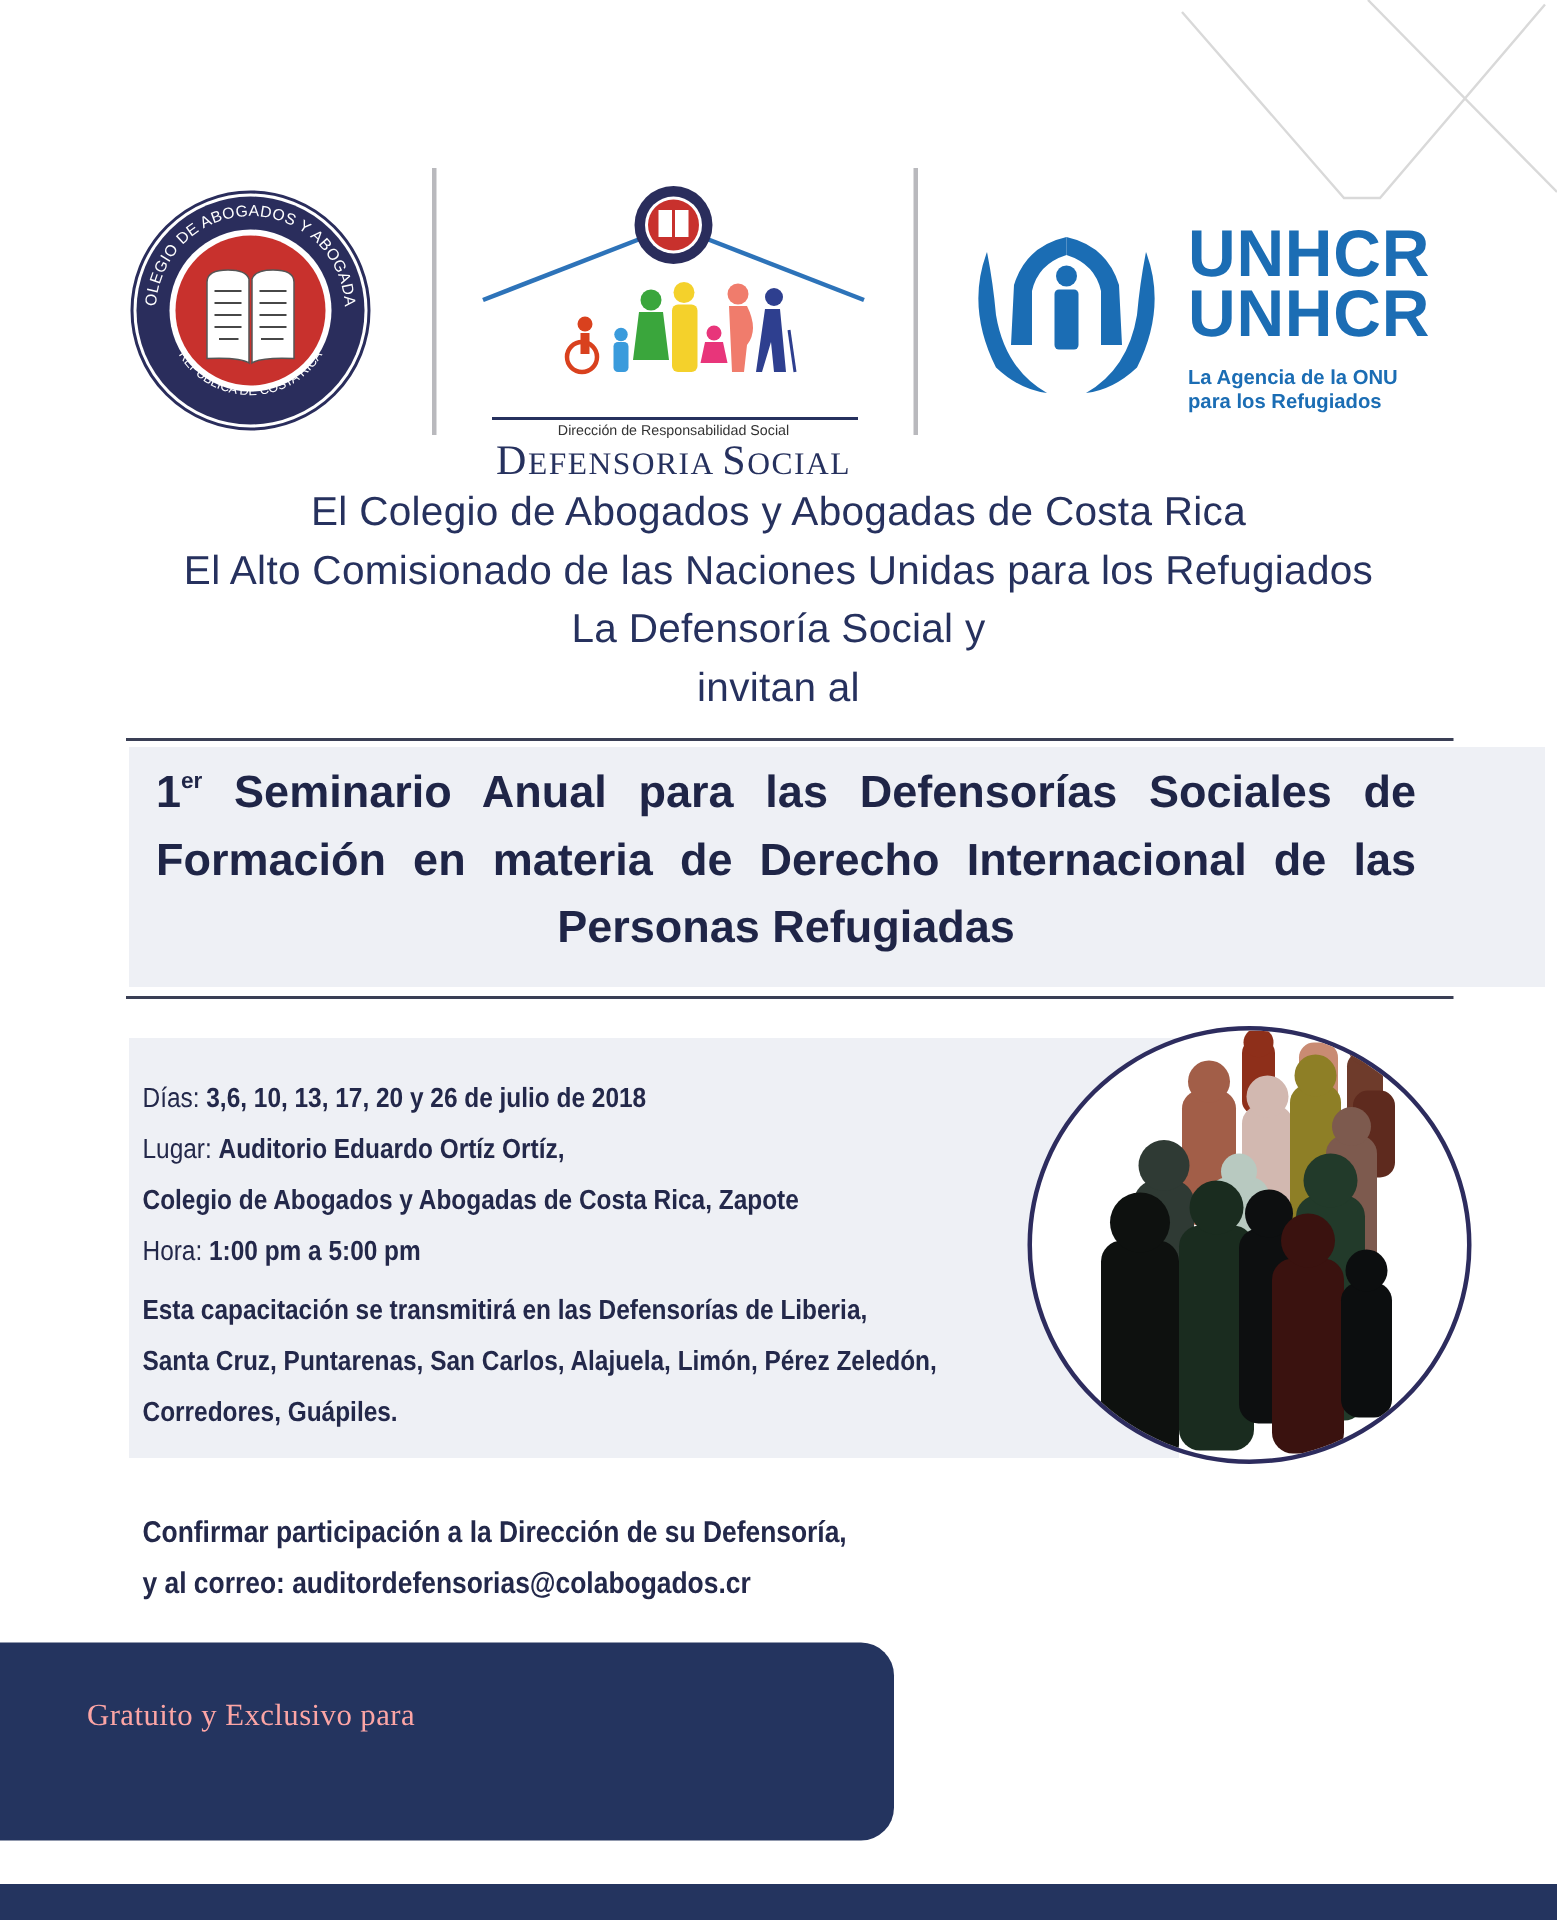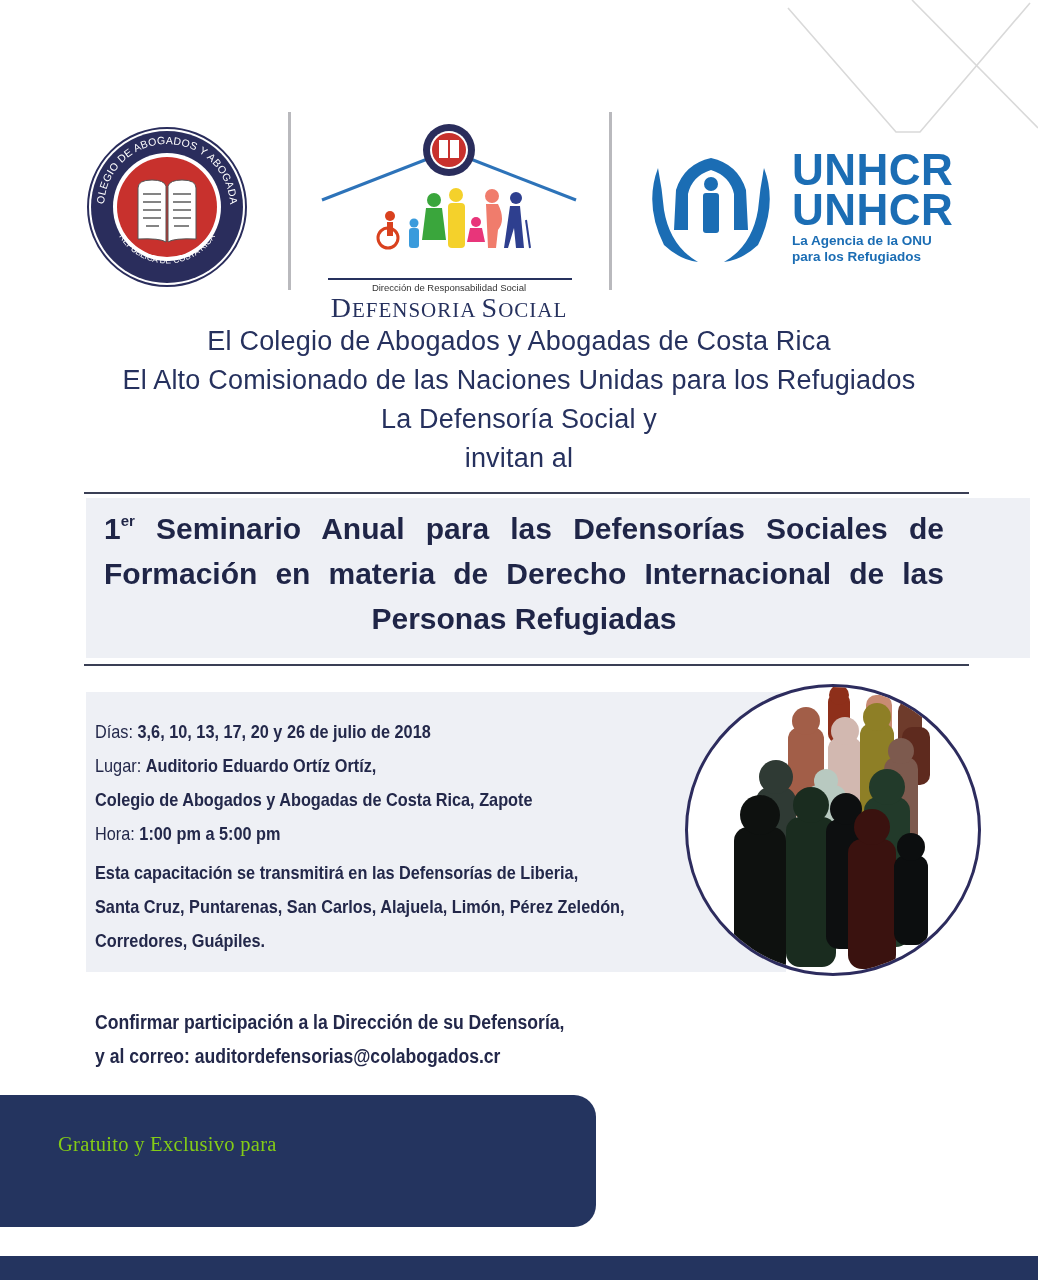--- a/index.html
+++ b/index.html
@@ -17,21 +17,21 @@
     .logo-defensoria { position: absolute; left: 318px; top: 10px; width: 262px; height: 172px; }
     .def-title { position: absolute; left: 0; top: 128px; width: 262px; text-align: center;
       font-family: "Liberation Serif", serif; color: #26315e; font-size: 21px; letter-spacing: 1px; margin-top: 44px; }
     .def-title .cap { font-size: 28px; }
     .def-rule { position: absolute; left: 10px; top: 158px; width: 244px; height: 2px; background: #26315e; }
     .def-sub { position: absolute; left: 0; top: 162px; width: 262px; text-align: center; font-size: 9.5px; color: #333; }
 
     .logo-unhcr { position: absolute; left: 636px; top: 40px; width: 320px; height: 130px; }
     .unhcr-text { position: absolute; left: 156px; top: 0; color: #1b6db4; }
     .unhcr-big { font-family: "Liberation Sans", sans-serif; font-weight: bold; font-size: 44px; line-height: 40px; letter-spacing: 0.5px; }
-    .unhcr-small { font-weight: bold; font-size: 13.5px; line-height: 16px; margin-top: 3px; }
+    .unhcr-small { font-weight: bold; font-size: 13.5px; line-height: 16px; margin-top: 14px; }
 
     
     .intro { position: absolute; top: 322px; left: 0; width: 1038px; text-align: center;
       font-family: "Liberation Sans", sans-serif; font-size: 27px; line-height: 39px; color: #26315e; }
     .intro div { letter-spacing: 0.2px; }
 
     
     .title-rule { position: absolute; left: 84px; width: 885px; height: 2px; background: #3a3f55; }
     .title-rule.top { top: 492px; }
     .title-rule.bottom { top: 664px; }
@@ -53,21 +53,21 @@
       border-radius: 50%; border: 3px solid #2d2c5e; background: #ffffff; overflow: hidden; }
 
     
     .confirm { position: absolute; left: 95px; top: 1008px; font-size: 20px; font-weight: bold; color: #23284a;
       transform: scaleX(0.88); transform-origin: left top; width: 650px; }
     .confirm .line { height: 34px; line-height: 28px; white-space: nowrap; }
 
     
     .banner { position: absolute; left: 0; top: 1095px; width: 596px; height: 132px; background: #24345f;
       border-radius: 0 22px 22px 0; }
-    .banner-text { position: absolute; left: 58px; top: 35px; color: #84cc16; font-family: "Liberation Serif", serif;
+    .banner-text { position: absolute; left: 58px; top: 35px; color: #fca5a5; font-family: "Liberation Serif", serif;
       font-size: 20.5px; line-height: 29px; letter-spacing: 0.3px; }
     .footer-bar { position: absolute; left: 0; top: 1256px; width: 1038px; height: 24px; background: #24345f; }
   </style>
 </head>
 <body>
 
 <svg class="deco-lines" viewBox="0 0 258 140">
   <polyline points="8,8 116,132 140,132 250,3" fill="none" stroke="#d9d9d9" stroke-width="1.6"></polyline>
   <line x1="132" y1="0" x2="258" y2="128" stroke="#d9d9d9" stroke-width="1.6"></line>
 </svg>

